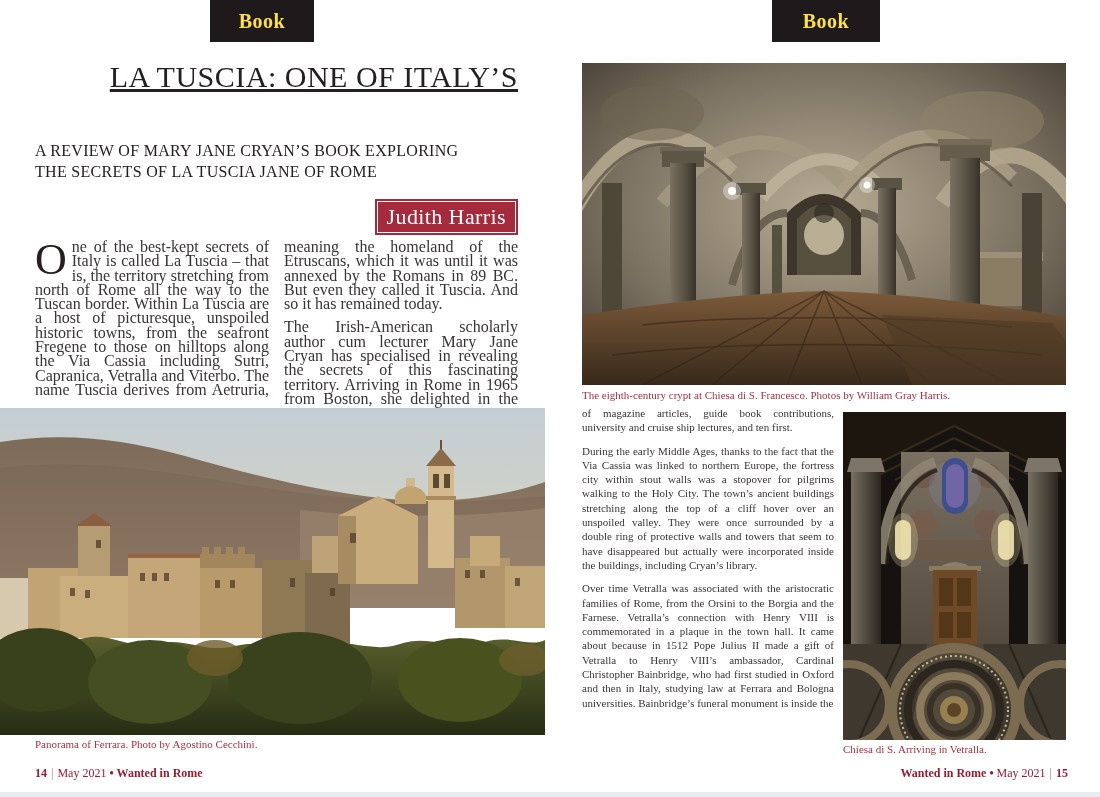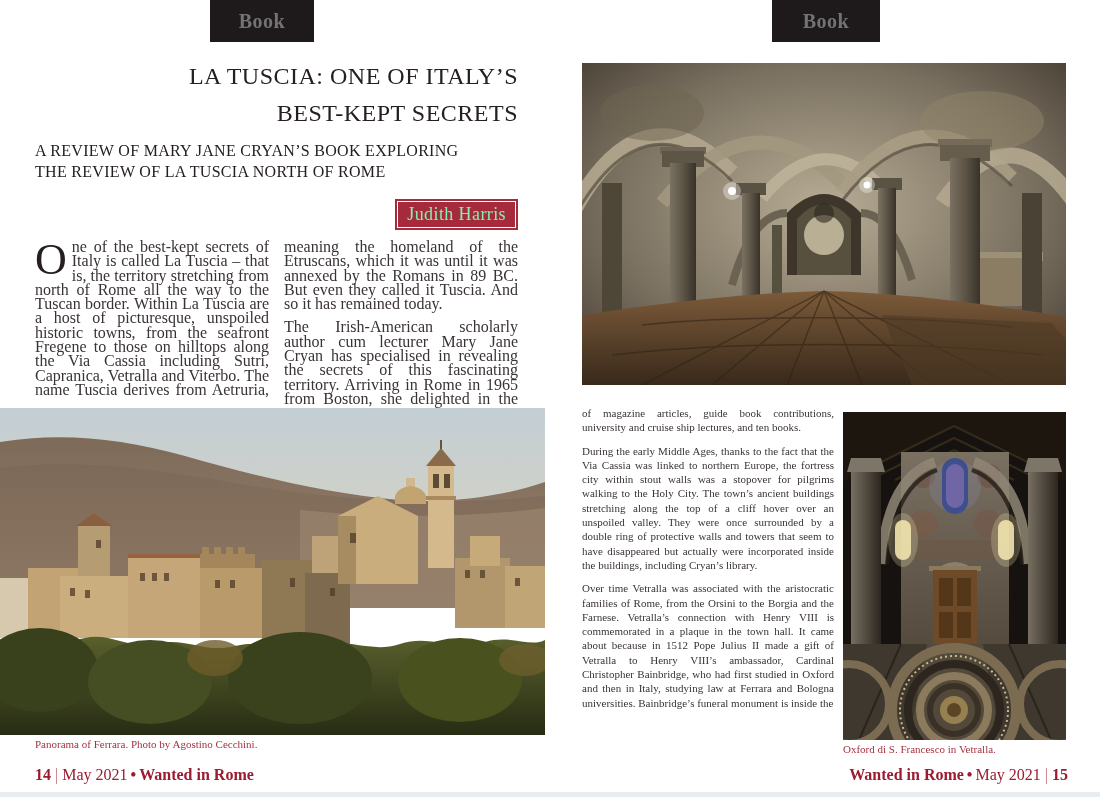--- a/index.html
+++ b/index.html
@@ -2,34 +2,34 @@
 <html><head>
 <meta charset="utf-8">
 <style>
   html,body{margin:0;padding:0;background:#ffffff;}
   .spread{
     position:relative;width:1100px;height:797px;background:#ffffff;overflow:hidden;
     font-family:"Liberation Serif","DejaVu Serif",serif;color:#2e2a2b;
   }
   
   .book-tab{
-    position:absolute;top:0;height:42px;background:#1e1a1c;color:#737373;
+    position:absolute;top:0;height:42px;background:#1e1a1c;color:#fde047;
     display:flex;align-items:center;justify-content:center;
     font-size:20px;font-weight:bold;letter-spacing:.5px;
   }
   .tab-left{left:210px;width:104px;}
   .tab-right{left:772px;width:108px;}
   
   .headline{position:absolute;left:35px;top:58px;width:483px;text-align:right;color:#25201f;}
-  .headline .t-line{font-size:24px;line-height:37px;letter-spacing:.5px;font-weight:400;}
+  .headline .t-line{font-size:30px;line-height:37px;letter-spacing:.5px;font-weight:400;text-decoration:underline;}
   .subhead{position:absolute;left:35px;top:140px;width:483px;color:#25201f;}
   .subhead .s-line{font-size:16px;line-height:21px;letter-spacing:.3px;}
   .author-badge{
-    position:absolute;top:199px;right:582px;background:#a52b3c;color:#86efac;
-    padding:5px 12px;font-size:18px;letter-spacing:.4px;
+    position:absolute;top:199px;right:582px;background:#a52b3c;color:#ffffff;
+    padding:5px 12px;font-size:22px;letter-spacing:.4px;
     box-shadow:inset 0 0 0 2px #a52b3c, inset 0 0 0 3px #ffffff;
   }
   
   .body-cols{
     position:absolute;left:35px;top:240px;width:483px;height:170px;overflow:hidden;
     column-count:2;column-gap:15px;column-fill:auto;
     font-size:16px;line-height:14.3px;text-align:justify;color:#3a3334;
   }
   .body-cols p{margin:0 0 9px 0;}
   p.p-lead::first-letter{
@@ -45,45 +45,44 @@
   .photo svg{display:block;width:100%;height:100%;}
   .ph-panorama{left:0;top:408px;width:545px;height:327px;}
   .ph-crypt{left:582px;top:63px;width:484px;height:322px;}
   .ph-church{left:843px;top:412px;width:223px;height:328px;}
   
   .caption{position:absolute;color:#a73240;font-size:11px;line-height:13px;}
   .cap-panorama{left:35px;top:738px;width:500px;}
   .cap-crypt{left:582px;top:389px;width:484px;}
   .cap-church{left:843px;top:743px;width:223px;}
   
-  .footer{position:absolute;top:766px;font-size:16px;color:#9b1b31;white-space:nowrap;}
+  .footer{position:absolute;top:766px;font-size:12px;color:#9b1b31;white-space:nowrap;}
   .footer .fb{font-weight:bold;}
   .footer .fdiv{color:#c4707e;padding:0 4px;font-weight:400;}
   .footer .fsp{padding:0 3px;}
   .foot-left{left:35px;}
   .foot-right{right:32px;text-align:left;}
   .bottom-strip{position:absolute;left:0;top:792px;width:1100px;height:5px;background:#e4eaee;opacity:.85;}
 </style>
 </head>
 <body>
 
 <div class="spread">
 
   <div class="book-tab tab-left">
     <span>Book</span>
   </div>
 
   <div class="headline">
     <div class="t-line">LA TUSCIA: ONE OF ITALY’S</div>
-    <div class="t-line">BEST-KEPT SECRETS</div>
   </div>
 
   <div class="subhead">
     <div class="s-line">A REVIEW OF MARY JANE CRYAN’S BOOK EXPLORING</div>
-    <div class="s-line">THE REVIEW OF LA TUSCIA NORTH OF ROME</div>
+    <div class="s-line">THE SECRETS OF LA TUSCIA JANE OF ROME</div>
   </div>
 
   <div class="author-badge">
     <span>Judith Harris</span>
   </div>
 
   <div class="body-cols">
     <p class="p-lead">One of the best-kept secrets of Italy is called La Tuscia – that is, the territory stretching from north of Rome all the way to the Tuscan border. Within La Tuscia are a host of picturesque, unspoiled historic towns, from the seafront Fregene to those on hilltops along the Via Cassia including Sutri, Capranica, Vetralla and Viterbo. The name Tuscia derives from Aetruria, meaning the homeland of the Etruscans, which it was until it was annexed by the Romans in 89 BC. But even they called it Tuscia. And so it has remained today.</p>
     <p>The Irish-American scholarly author cum lecturer Mary Jane Cryan has specialised in revealing the secrets of this fascinating territory. Arriving in Rome in 1965 from Boston, she delighted in the sense of moving back in time. Subsequently she took up residence in the town of Vetralla, which she has helped make famous through her multitude</p>
   </div>
@@ -250,23 +249,24 @@
         <path d="M242,228 L280,322"></path>
           <path d="M242,228 L350,322"></path>
           <path d="M242,228 L430,322"></path>
         <path d="M60,262 C150,252 330,252 430,264" fill="none"></path>
         <path d="M30,292 C150,278 340,278 460,292" fill="none"></path>
       </g>
       <path d="M300,252 L470,260 L484,278 L484,322 L330,322 Z" fill="#4e3a24" opacity="0.6"></path>
     </svg>
   </div>
 
+  <div class="caption cap-crypt">The eighth-century crypt at Chiesa di S. Francesco. Photos by William Gray Harris.</div>
 
   <div class="right-body">
-    <p>of magazine articles, guide book contributions, university and cruise ship lectures, and ten books.</p>
+    <p>of magazine articles, guide book contributions, university and cruise ship lectures, and ten first.</p>
     <p>During the early Middle Ages, thanks to the fact that the Via Cassia was linked to northern Europe, the fortress city within stout walls was a stopover for pilgrims walking to the Holy City. The town’s ancient buildings stretching along the top of a cliff hover over an unspoiled valley. They were once surrounded by a double ring of protective walls and towers that seem to have disappeared but actually were incorporated inside the buildings, including Cryan’s library.</p>
     <p>Over time Vetralla was associated with the aristocratic families of Rome, from the Orsini to the Borgia and the Farnese. Vetralla’s connection with Henry VIII is commemorated in a plaque in the town hall. It came about because in 1512 Pope Julius II made a gift of Vetralla to Henry VIII’s ambassador, Cardinal Christopher Bainbridge, who had first studied in Oxford and then in Italy, studying law at Ferrara and Bologna universities. Bainbridge’s funeral monument is inside the</p>
   </div>
 
   <div class="photo ph-church">
     <svg viewBox="0 0 223 328" preserveAspectRatio="none">
       <defs>
         <linearGradient id="wallG" x1="0" y1="0" x2="0" y2="1">
           <stop offset="0" stop-color="#7a7062"></stop>
             <stop offset="1" stop-color="#544a3e"></stop>
@@ -332,20 +332,20 @@
       <circle cx="111" cy="298" r="46" fill="none" stroke="#2c261e" stroke-width="8"></circle>
       <circle cx="111" cy="298" r="34" fill="none" stroke="#8b7a5c" stroke-width="8"></circle>
       <circle cx="111" cy="298" r="24" fill="none" stroke="#3a3126" stroke-width="6"></circle>
       <circle cx="111" cy="298" r="14" fill="#96804f"></circle>
       <circle cx="111" cy="298" r="7" fill="#5c4426"></circle>
       <circle cx="6" cy="292" r="40" fill="none" stroke="#7b6c51" stroke-width="8"></circle>
       <circle cx="217" cy="292" r="40" fill="none" stroke="#7b6c51" stroke-width="8"></circle>
     </svg>
   </div>
 
-  <div class="caption cap-church">Oxford di S. Francesco in Vetralla.</div>
+  <div class="caption cap-church">Chiesa di S. Arriving in Vetralla.</div>
 
   <div class="footer foot-right">
     <span class="fb">Wanted in Rome</span><span class="fb fsp">•</span><span>May 2021</span><span class="fdiv">|</span><span class="fb">15</span>
   </div>
 
   <div class="bottom-strip"></div>
 </div>
 
 </body></html>

